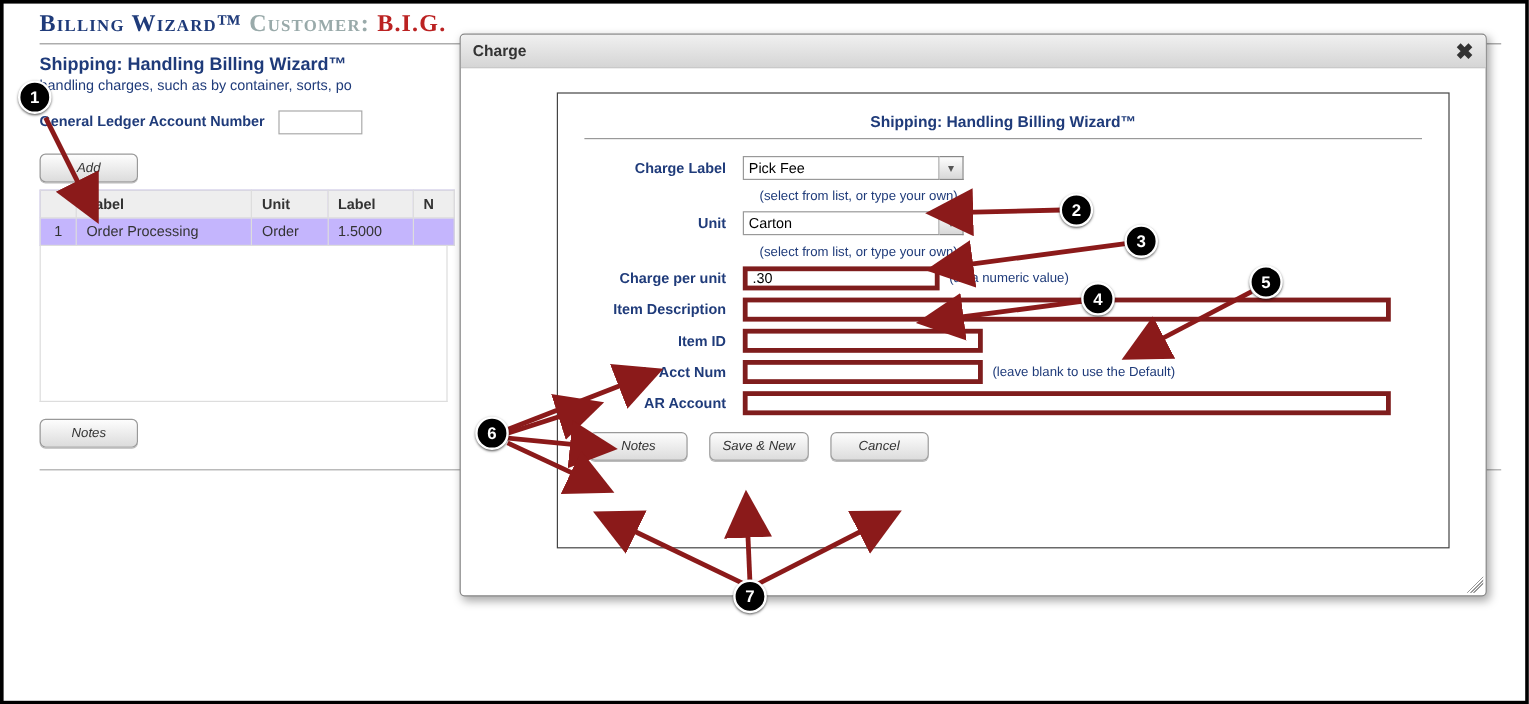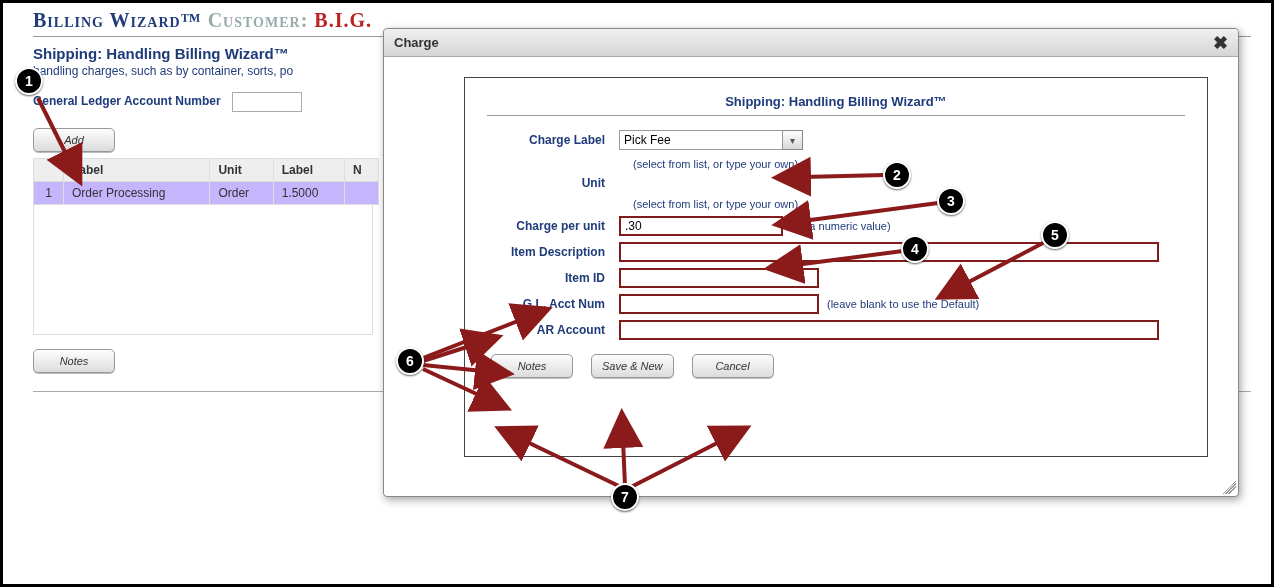--- a/index.html
+++ b/index.html
@@ -139,21 +139,21 @@
     font-size:12px; background:#fff;
   }
   .combo .dd {
     width: 20px; height: 20px; border:1px solid #888; border-left:none;
     background: linear-gradient(#fdfdfd,#d8d8d8);
     display:flex; align-items:center; justify-content:center;
     cursor:pointer;
   }
   .combo .dd:after { content:"▾"; font-size:10px; color:#555; }
 
-  .txt { height:20px; border:2px solid #7f1d1d; padding:1px 4px; font-size:12px; }
+  .txt { height:20px; border:4px solid #7f1d1d; padding:1px 4px; font-size:12px; }
   .txt.sm { width: 164px; }
   .txt.md { width: 200px; }
   .txt.lg { width: 540px; }
 
   .btn-row { margin-top: 14px; margin-left: 4px; display:flex; gap: 18px; }
 
   
   .anno { position:absolute; left:0; top:0; width:100%; height:100%; pointer-events:none; }
   .badge {
     position:absolute; width:28px; height:28px; border-radius:50%;
@@ -233,20 +233,24 @@
         <div class="lbl">Charge Label</div>
         <div class="ctl combo">
           <input type="text" value="Pick Fee" style="">
           <span class="dd"></span>
         </div>
       </div>
       <span class="hint block">(select from list, or type your own)</span>
 
       <div class="form-row">
         <div class="lbl">Unit</div>
+        <div class="ctl combo">
+          <input type="text" value="Carton" style="">
+          <span class="dd"></span>
+        </div>
       </div>
       <span class="hint block">(select from list, or type your own)</span>
 
       <div class="form-row">
         <div class="lbl">Charge per unit</div>
         <input class="txt sm" type="text" value=".30" style="">
         <span class="hint">(as a numeric value)</span>
       </div>
 
 

